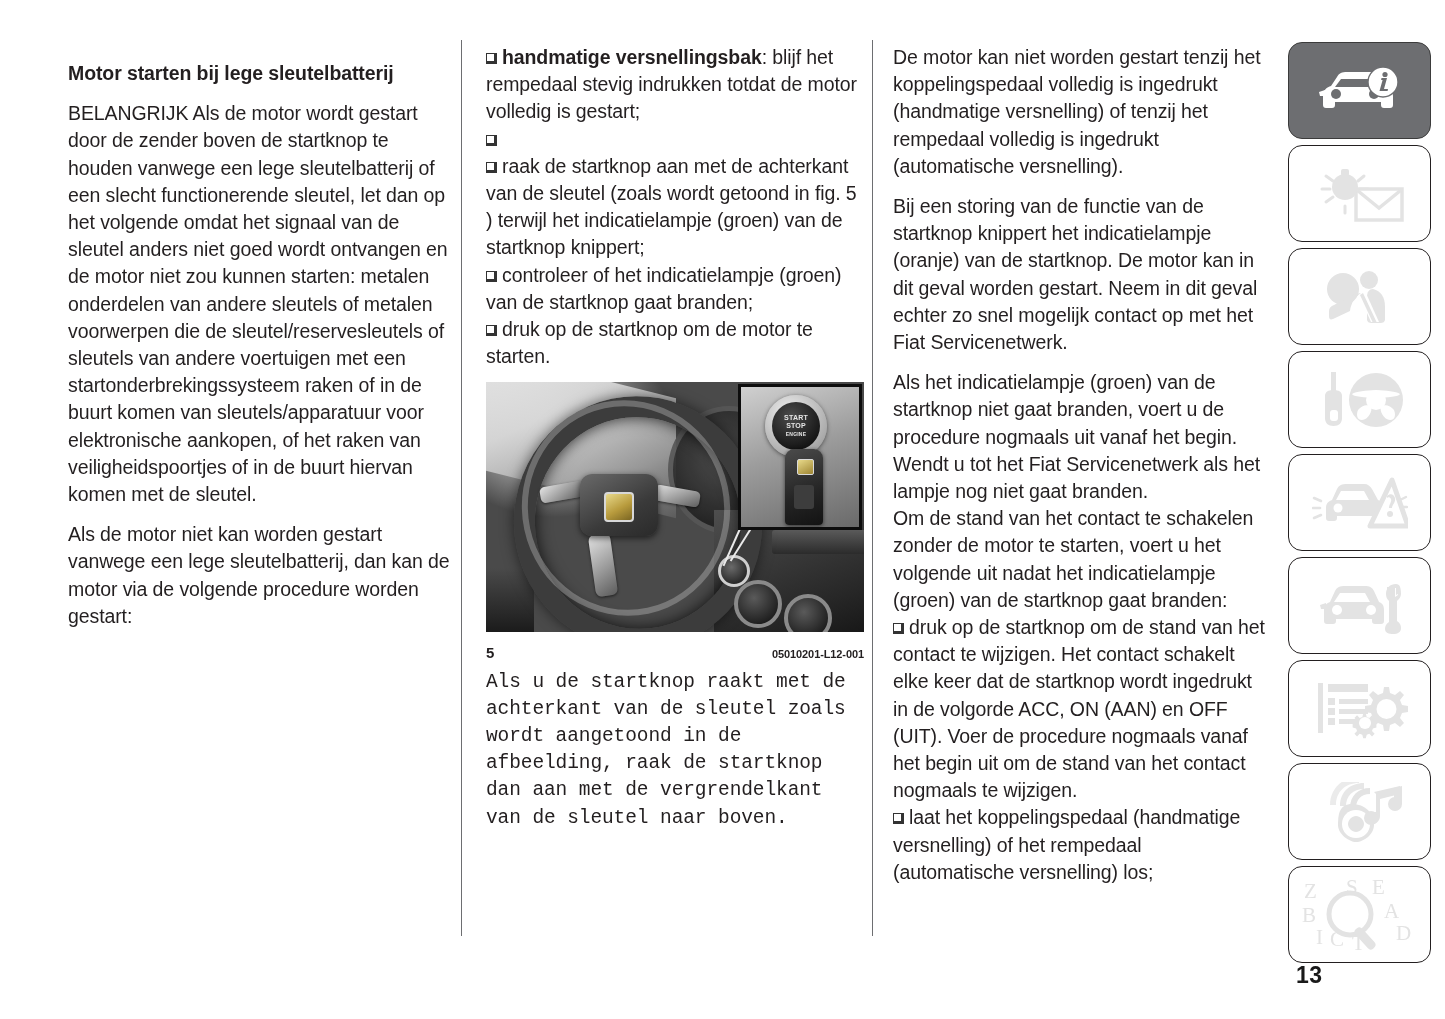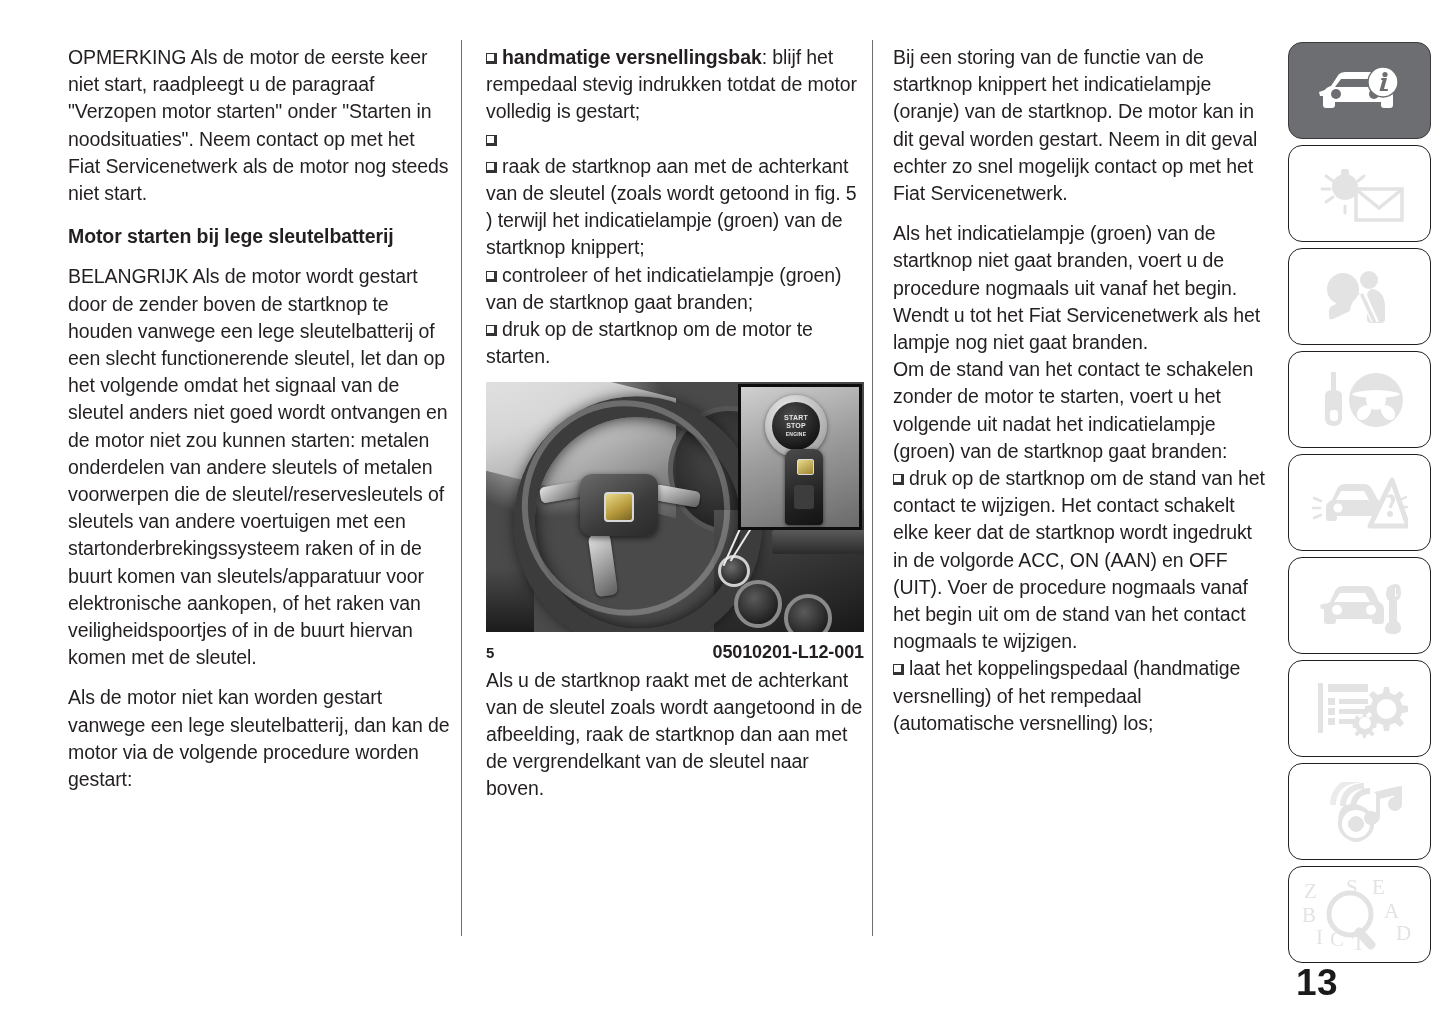--- a/index.html
+++ b/index.html
@@ -256,24 +256,25 @@
   .figcap {
     display: flex;
     justify-content: space-between;
     align-items: baseline;
     margin-top: 7px;
     font-size: 14px;
     font-weight: bold;
     color: #231f20;
   }
   .figcap .num { font-size: 15px; }
-  .figcap .code { font-size: 18px; letter-spacing: -0.1px; }
+  .figcap .code { font-size: 11px; letter-spacing: -0.1px; }
 
   .fig-after {
     margin-top: 18px;
+    font-family: Liberation Mono, monospace;
   }
 
   
   .sidebar {
     position: absolute;
     left: 1288px;
     top: 42px;
     width: 143px;
   }
   .tab {
@@ -293,36 +294,35 @@
   .tab.active {
     background: #6d6e71;
     border-color: #3b3b3b;
   }
   .tab svg { display: block; }
 
   .pagenum {
     position: absolute;
     left: 1296px;
     top: 962px;
-    font-size: 37px;
+    font-size: 23px;
     font-weight: bold;
     color: #1a1a1a;
     letter-spacing: 0.5px;
   }
 </style>
 </head>
 <body>
 
 <div class="page">
 
   <div class="divider" style="left:461px"></div>
   <div class="divider" style="left:872px"></div>
 
   <div class="col col-1">
-    <p class="para">OPMERKING Als de motor de eerste keer niet start, raadpleegt u de paragraaf "Verzopen motor starten" onder "Starten in noodsituaties". Neem contact op met het Fiat Servicenetwerk als de motor nog steeds niet start.</p>
     <h2 class="head">Motor starten bij lege sleutelbatterij</h2>
     <p class="para">BELANGRIJK Als de motor wordt gestart door de zender boven de startknop te houden vanwege een lege sleutelbatterij of een slecht functionerende sleutel, let dan op het volgende omdat het signaal van de sleutel anders niet goed wordt ontvangen en de motor niet zou kunnen starten: metalen onderdelen van andere sleutels of metalen voorwerpen die de sleutel/reservesleutels of sleutels van andere voertuigen met een startonderbrekingssysteem raken of in de buurt komen van sleutels/apparatuur voor elektronische aankopen, of het raken van veiligheidspoortjes of in de buurt hiervan komen met de sleutel.</p>
     <p class="tight">Als de motor niet kan worden gestart vanwege een lege sleutelbatterij, dan kan de motor via de volgende procedure worden gestart:</p>
   </div>
 
   <div class="col col-2">
     <p class="tight"><span class="sqbullet"></span><span class="bold">handmatige versnellingsbak</span><span>: blijf het rempedaal stevig indrukken totdat de motor volledig is gestart;</span></p>
     <p class="tight"><span class="sqbullet"></span></p>
     <p class="tight"><span class="sqbullet"></span><span>raak de startknop aan met de achterkant van de sleutel (zoals wordt getoond in fig. 5 ) terwijl het indicatielampje (groen) van de startknop knippert;</span></p>
     <p class="tight"><span class="sqbullet"></span><span>controleer of het indicatielampje (groen) van de startknop gaat branden;</span></p>
@@ -360,20 +360,21 @@
       <div class="figcap">
         <span class="num">5</span>
         <span class="code">05010201-L12-001</span>
       </div>
     </div>
 
     <p class="para fig-after">Als u de startknop raakt met de achterkant van de sleutel zoals wordt aangetoond in de afbeelding, raak de startknop dan aan met de vergrendelkant van de sleutel naar boven.</p>
   </div>
 
   <div class="col col-3">
+    <p class="para">De motor kan niet worden gestart tenzij het koppelingspedaal volledig is ingedrukt (handmatige versnelling) of tenzij het rempedaal volledig is ingedrukt (automatische versnelling).</p>
     <p class="para">Bij een storing van de functie van de startknop knippert het indicatielampje (oranje) van de startknop. De motor kan in dit geval worden gestart. Neem in dit geval echter zo snel mogelijk contact op met het Fiat Servicenetwerk.</p>
     <p class="tight">Als het indicatielampje (groen) van de startknop niet gaat branden, voert u de procedure nogmaals uit vanaf het begin. Wendt u tot het Fiat Servicenetwerk als het lampje nog niet gaat branden.</p>
     <p class="tight">Om de stand van het contact te schakelen zonder de motor te starten, voert u het volgende uit nadat het indicatielampje (groen) van de startknop gaat branden:</p>
     <p class="tight"><span class="sqbullet"></span><span>druk op de startknop om de stand van het contact te wijzigen. Het contact schakelt elke keer dat de startknop wordt ingedrukt in de volgorde ACC, ON (AAN) en OFF (UIT). Voer de procedure nogmaals vanaf het begin uit om de stand van het contact nogmaals te wijzigen.</span></p>
     <p class="tight"><span class="sqbullet"></span><span>laat het koppelingspedaal (handmatige versnelling) of het rempedaal (automatische versnelling) los;</span></p>
   </div>
 
   <div class="sidebar">
 
     <div class="tab active">

